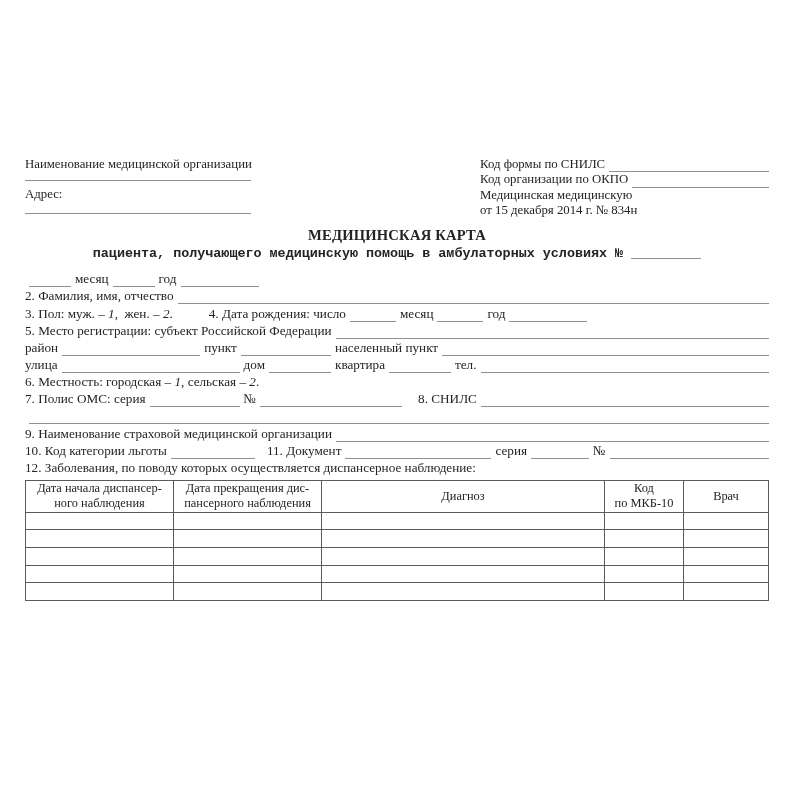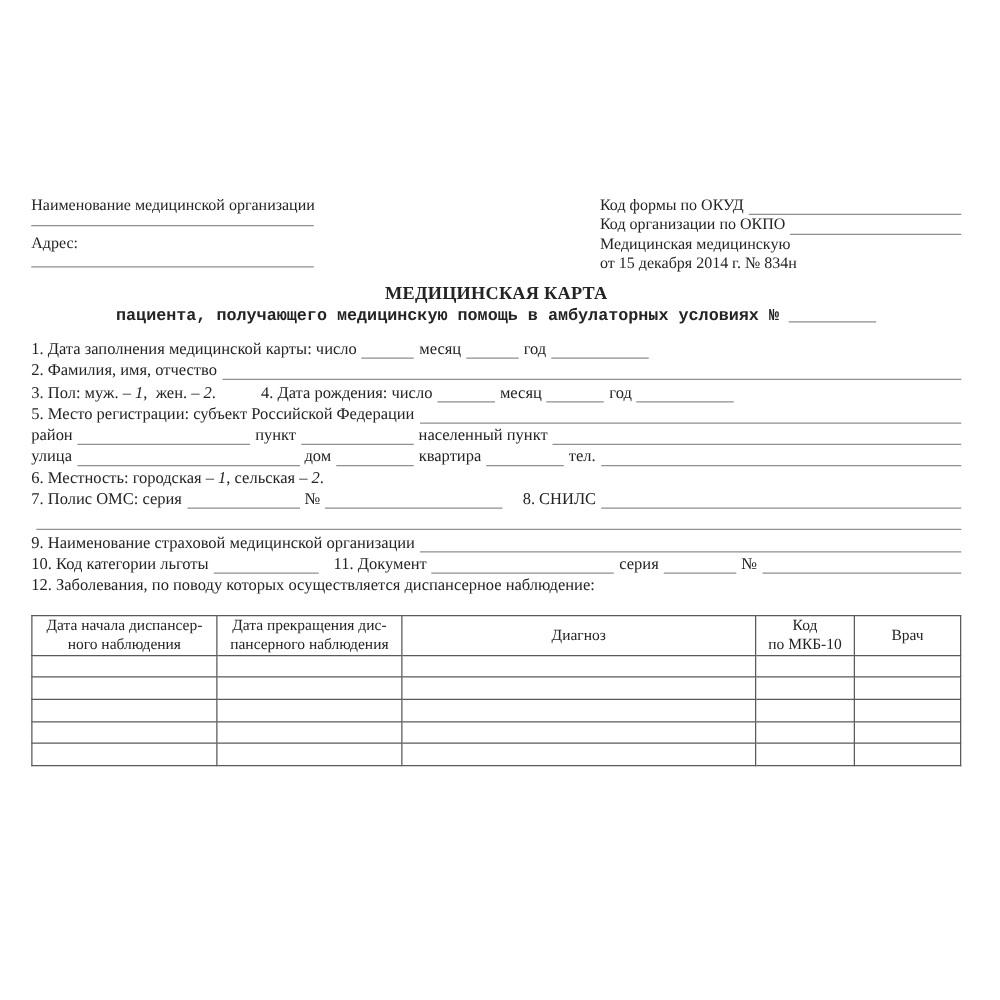--- a/index.html
+++ b/index.html
@@ -27,21 +27,21 @@
   
   .form-lines{margin-top:9px;font-size:13.2px;}
   .form-line{display:flex;align-items:flex-end;min-height:17.15px;}
   .t{white-space:pre;}
   .it{font-style:italic;}
   .blank{display:inline-block;height:4px;border-bottom:1px solid #8f8f8f;margin:0 4px;}
   .fill{flex:1 1 auto;margin-left:4px;margin-right:0;}
   .gapseg{display:inline-block;height:1px;}
 
   
-  table.disp{border-collapse:collapse;width:100%;margin-top:16px;table-layout:fixed;}
+  table.disp{border-collapse:collapse;width:100%;margin-top:4px;table-layout:fixed;}
   table.disp th,table.disp td{border:1px solid #5a5a5a;padding:0 3px;}
   table.disp th{font-weight:normal;font-size:12.4px;line-height:1.22;text-align:center;
                 vertical-align:middle;white-space:pre-line;height:31px;}
   table.disp td{height:16.6px;}
   col.c1{width:148px;} col.c2{width:148px;} col.c3{width:283px;}
   col.c4{width:79px;}  col.c5{width:auto;}
 </style>
 </head>
 <body>
 
@@ -49,21 +49,21 @@
 
   <div class="top-row">
     <div class="hl-block">
       <span class="lbl">Наименование медицинской организации</span>
       <span class="uline u1"></span>
       <span class="lbl addr">Адрес:</span>
       <span class="uline u2"></span>
     </div>
     <div class="hr-block">
         <div class="hr-line">
-          <span class="t">Код формы по ОКУД</span>
+          <span class="t">Код формы по СНИЛС</span>
           <span class="blank fill"></span>
         </div>
         <div class="hr-line">
           <span class="t">Код организации по ОКПО</span>
           <span class="blank fill"></span>
         </div>
         <div class="hr-line">
           <span class="t">Медицинская медицинскую</span>
         </div>
         <div class="hr-line">
@@ -75,21 +75,20 @@
   <div class="title-block">
     <div class="title-main">МЕДИЦИНСКАЯ КАРТА</div>
     <div class="title-sub">
       <span>пациента, получающего медицинскую помощь в амбулаторных условиях №</span>
       <span class="iblank"></span>
     </div>
   </div>
 
   <div class="form-lines">
       <div class="form-line">
-        <span class="t">1. Дата заполнения медицинской карты: число</span>
         <span class="blank" style="width: 42px;"></span>
         <span class="t">месяц</span>
         <span class="blank" style="width: 42px;"></span>
         <span class="t">год</span>
         <span class="blank" style="width: 78px;"></span>
       </div>
       <div class="form-line">
         <span class="t">2. Фамилия, имя, отчество</span>
         <span class="blank fill"></span>
       </div>

